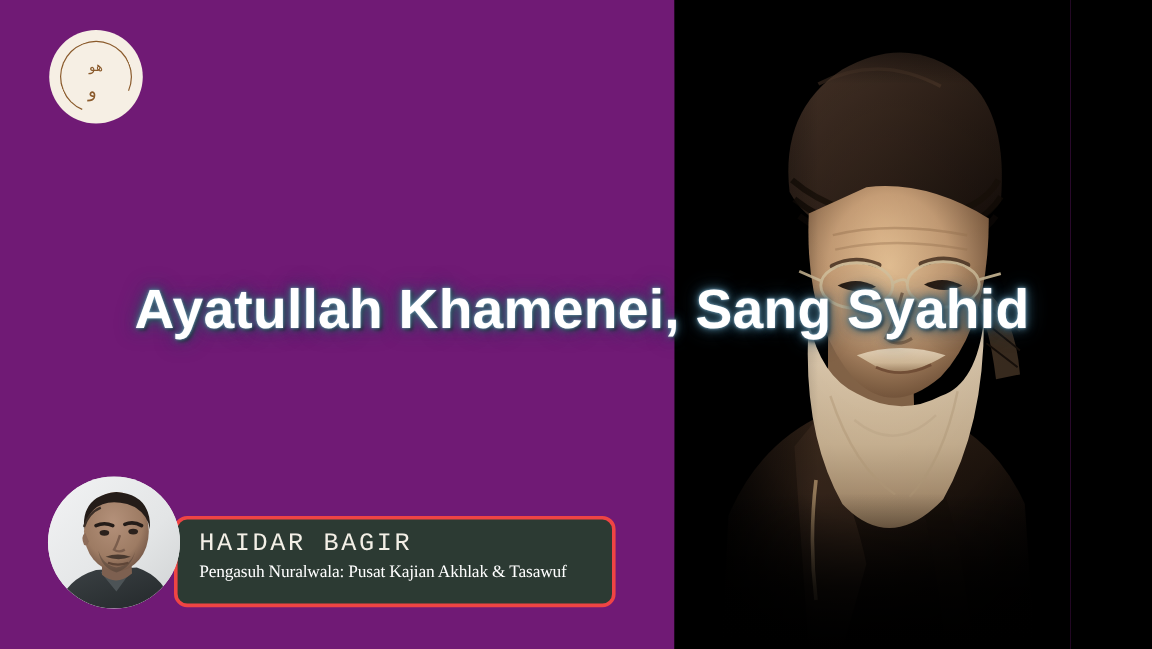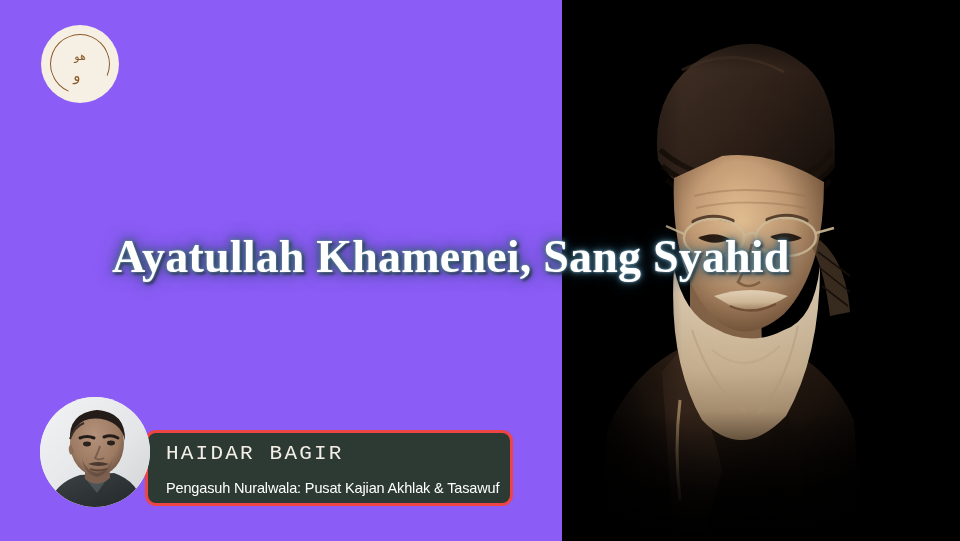--- a/index.html
+++ b/index.html
@@ -5,21 +5,21 @@
   * { margin:0; padding:0; box-sizing:border-box; }
   html, body {
     width:960px; height:541px;
     background:#000;
     overflow:hidden;
     font-family:"Liberation Sans", sans-serif;
   }
   #slide {
     position:relative;
     width:892px; height:541px;
-    background:#8b5cf6;
+    background:#701a75;
     overflow:hidden;
   }
 
   
   .portrait-wrap {
     position:absolute;
     right:0; top:0;
     width:330px; height:541px;
     overflow:hidden;
   }
@@ -77,21 +77,21 @@
     color:#8a5a2b;
     font-size:15px;
     font-family:"DejaVu Sans", sans-serif;
     line-height:1;
   }
 
   
   .title {
     position:absolute;
     left:112px; top:230px;
-    font-family:Liberation Serif, serif;
+    font-family:Liberation Sans, sans-serif;
     font-size:46px;
     font-weight:700;
     color:#ffffff;
     letter-spacing:0.2px;
     white-space:nowrap;
     text-shadow:
       0 0 2px #7fa8bf,
       0 0 5px #4a7287,
       0 0 10px #2e5467,
       0 0 18px rgba(35,70,90,0.85),
@@ -111,27 +111,27 @@
   .lt-name {
     font-family:"Liberation Mono", "DejaVu Sans Mono", monospace;
     font-size:21px;
     font-weight:400;
     color:#f3efe6;
     letter-spacing:2.2px;
     line-height:1.25;
     white-space:nowrap;
   }
   .lt-role {
-    font-family:Liberation Sans, sans-serif;
+    font-family:Liberation Serif, serif;
     font-size:14.5px;
     font-weight:400;
     color:#ffffff;
     letter-spacing:-0.15px;
     line-height:1.35;
-    margin-top:12px;
+    margin-top:1px;
     white-space:nowrap;
   }
 
   
   .avatar {
     position:absolute;
     left:40px; top:397px;
     width:110px; height:110px;
     border-radius:50%;
     overflow:hidden;

